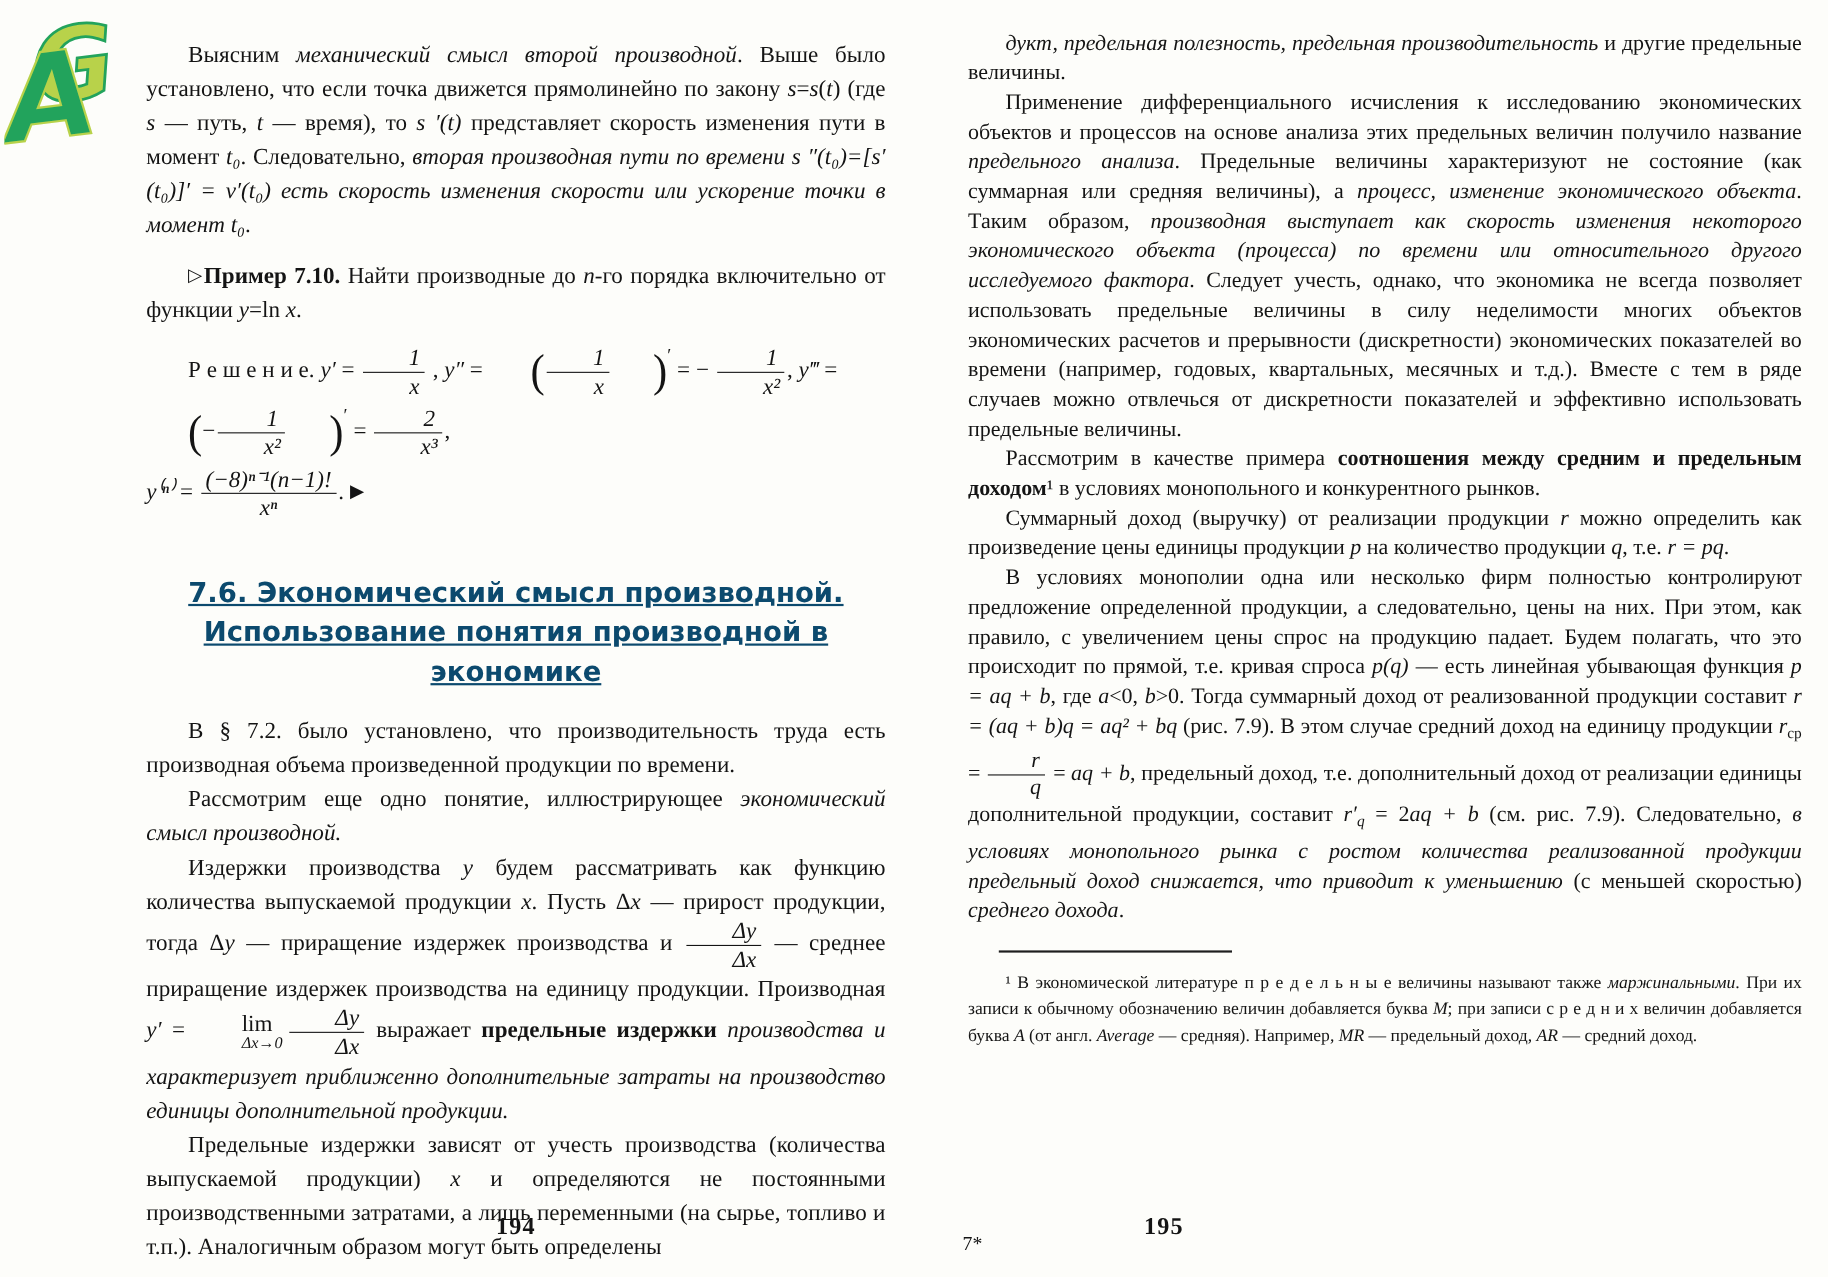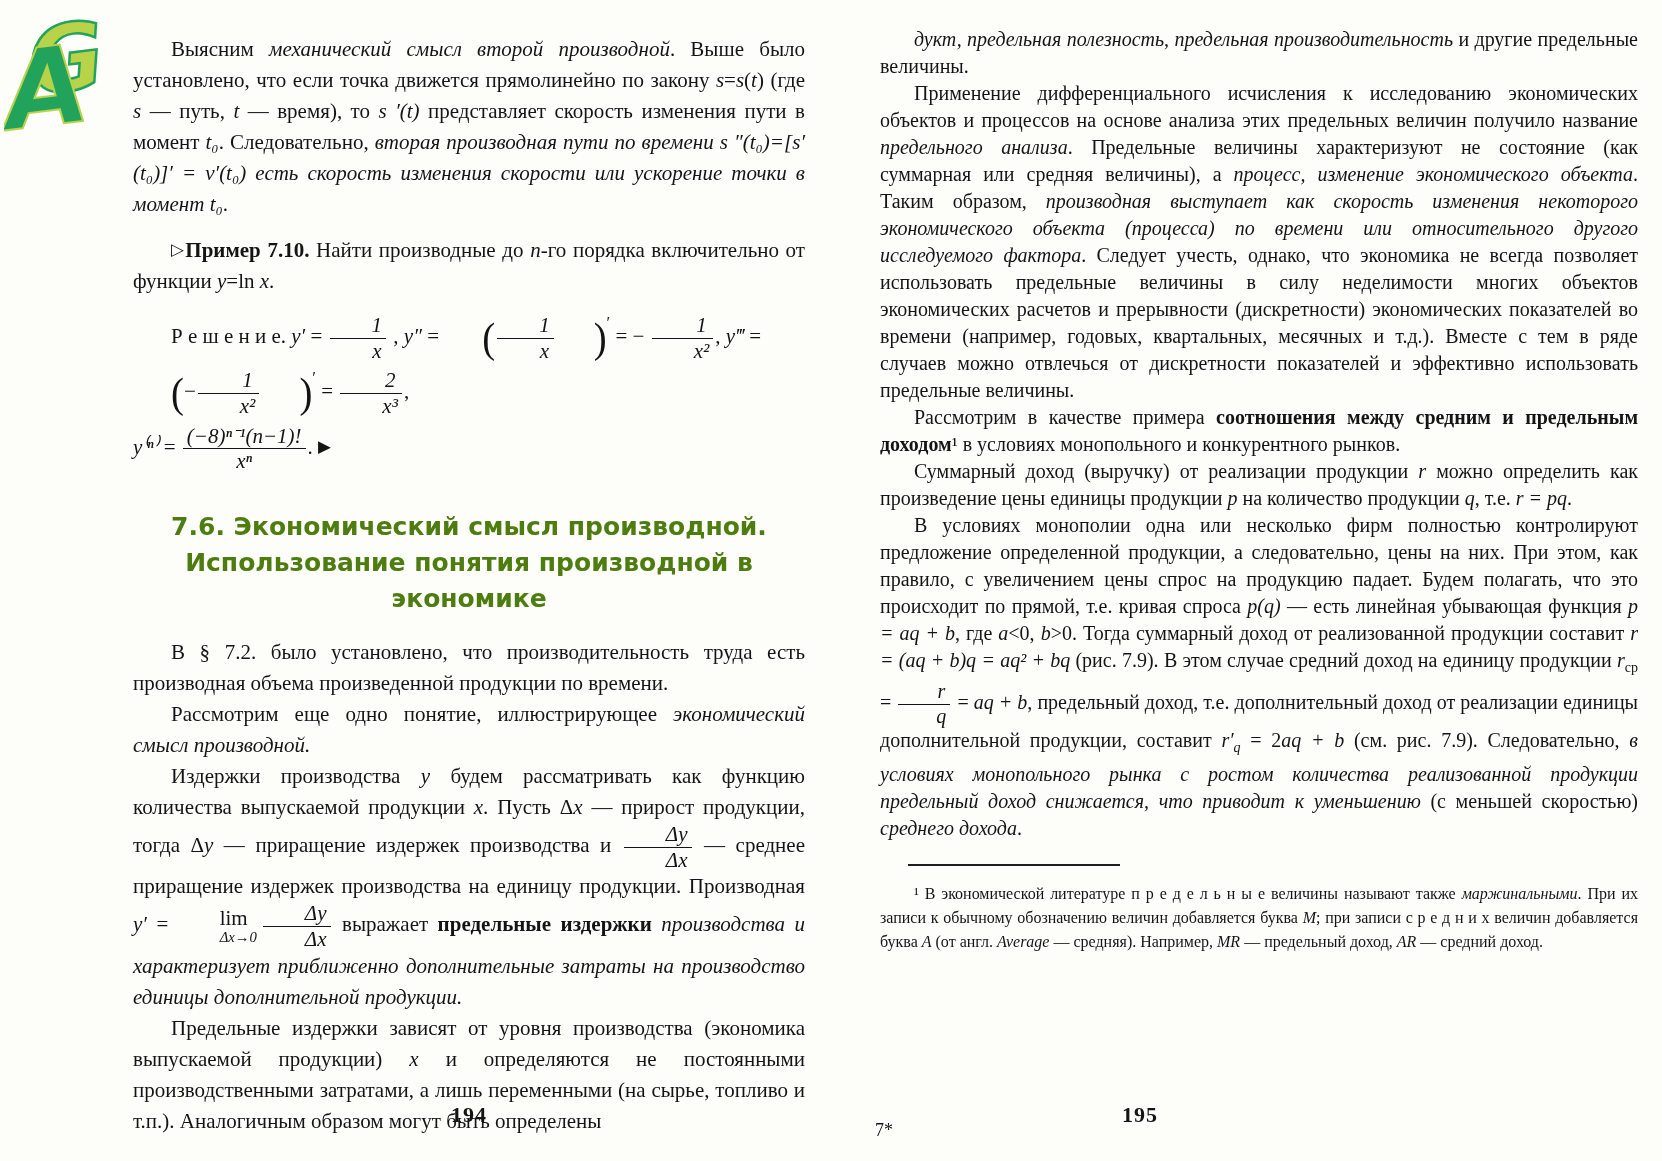--- a/index.html
+++ b/index.html
@@ -18,21 +18,21 @@
   .mt-md{margin-top:14px}
 
   
   #solution{margin-top:10px}
   .formula-line{margin:7px 0;text-indent:0;text-align:left}
   .formula-line.indent{text-indent:38px}
 
   .section-heading{
     font-family:"DejaVu Sans", sans-serif;font-weight:bold;
     font-size:25px;line-height:36px;text-align:center;
-    margin:36px 0 20px;text-indent:0;color:#4d7c0f;
+    margin:48px 0 20px;text-indent:0;color:#0c4a6e;text-decoration:underline;
   }
 
   
   .frac{display:inline-block;vertical-align:middle;text-align:center;line-height:1.08;font-style:italic;padding:0 2px}
   .frac .num{display:block;padding:0 4px 1px}
   .frac .den{display:block;border-top:1.5px solid #141414;padding:1px 4px 0}
   .lim{display:inline-block;vertical-align:middle;text-align:left;line-height:1;margin:0 4px;font-style:normal}
   .lim .limword{display:block}
   .lim .limsub{display:block;font-size:70%;font-style:italic;line-height:1.1}
   .subt{vertical-align:-5px;font-size:70%}
@@ -46,21 +46,21 @@
   .rs-hiprime{vertical-align:15px;font-size:80%}
   .rs-tri{font-size:80%;vertical-align:2px}
 
   
   .footnote-rule{border:none;border-top:2px solid #1e1e1e;width:212px;margin:22px 0 10px 28px}
   .footnote{font-size:16px;line-height:24px;text-align:justify;text-indent:34px}
 
   
   .page-num{position:absolute;top:1102px;font-size:22px;font-weight:bold;letter-spacing:1px}
   #pn-left{left:133px;width:672px;text-align:center}
-  #pn-right{left:1040px;width:200px;text-align:center}
+  #pn-right{left:1040px;width:200px;text-align:left}
   .sig-mark{position:absolute;left:875px;top:1120px;font-size:18px;font-weight:normal}
 
   
   #logo{position:absolute;left:4px;top:4px}
   .logo-g{font-family:"DejaVu Sans",sans-serif;font-weight:bold;font-style:italic}
   .logo-a{font-family:"DejaVu Sans",sans-serif;font-weight:bold;font-style:italic}
 </style>
 </head>
 <body>
 
@@ -86,21 +86,21 @@
     <div>7.6. Экономический смысл производной.</div>
     <div>Использование понятия производной в экономике</div>
   </div>
 
   <p class="para"><span class="rs-r">В § 7.2. было установлено, что производительность труда есть производная объема произведенной продукции по времени.</span></p>
 
   <p class="para"><span class="rs-r">Рассмотрим еще одно понятие, иллюстрирующее </span><span class="rs-i">экономический смысл производной.</span></p>
 
   <p class="para"><span class="rs-r">Издержки производства </span><span class="rs-i">y</span><span class="rs-r"> будем рассматривать как функцию количества выпускаемой продукции </span><span class="rs-i">x</span><span class="rs-r">. Пусть Δ</span><span class="rs-i">x</span><span class="rs-r"> — прирост продукции, тогда Δ</span><span class="rs-i">y</span><span class="rs-r"> — приращение издержек производства и </span><span class="frac"><span class="num">Δy</span><span class="den">Δx</span></span><span class="rs-r"> — среднее приращение издержек производства на единицу продукции. Производная </span><span class="rs-i">y′</span><span class="rs-r"> = </span><span class="lim"><span class="limword">lim</span><span class="limsub">Δx→0</span></span><span class="frac"><span class="num">Δy</span><span class="den">Δx</span></span><span class="rs-r"> выражает </span><span class="rs-b">предельные издержки</span><span class="rs-r"> </span><span class="rs-i">производства и характеризует приближенно дополнительные затраты на производство единицы дополнительной продукции.</span></p>
 
-  <p class="para"><span class="rs-r">Предельные издержки зависят от уровня производства (экономика выпускаемой продукции) </span><span class="rs-i">x</span><span class="rs-r"> и определяются не постоянными производственными затратами, а лишь переменными (на сырье, топливо и т.п.). Аналогичным образом могут быть определены </span></p>
+  <p class="para"><span class="rs-r">Предельные издержки зависят от учесть производства (количества выпускаемой продукции) </span><span class="rs-i">x</span><span class="rs-r"> и определяются не постоянными производственными затратами, а лишь переменными (на сырье, топливо и т.п.). Аналогичным образом могут быть определены </span></p>
 
 </div>
 
 <div class="page" id="right-page">
 
   <p class="para noindent"><span class="rs-i">дукт, предельная полезность, предельная производительность</span><span class="rs-r"> и другие предельные величины.</span></p>
 
   <p class="para"><span class="rs-r">Применение дифференциального исчисления к исследованию экономических объектов и процессов на основе анализа этих предельных величин получило название </span><span class="rs-i">предельного анализа</span><span class="rs-r">. Предельные величины характеризуют не состояние (как суммарная или средняя величины), а </span><span class="rs-i">процесс, изменение экономического объекта</span><span class="rs-r">. Таким образом, </span><span class="rs-i">производная выступает как скорость изменения некоторого экономического объекта (процесса) по времени или относительного другого исследуемого фактора</span><span class="rs-r">. Следует учесть, однако, что экономика не всегда позволяет использовать предельные величины в силу неделимости многих объектов экономических расчетов и прерывности (дискретности) экономических показателей во времени (например, годовых, квартальных, месячных и т.д.). Вместе с тем в ряде случаев можно отвлечься от дискретности показателей и эффективно использовать предельные величины.</span></p>
 
   <p class="para"><span class="rs-r">Рассмотрим в качестве примера </span><span class="rs-b">соотношения между средним и предельным доходом</span><span class="rs-r">¹</span><span class="rs-r"> в условиях монопольного и конкурентного рынков.</span></p>

